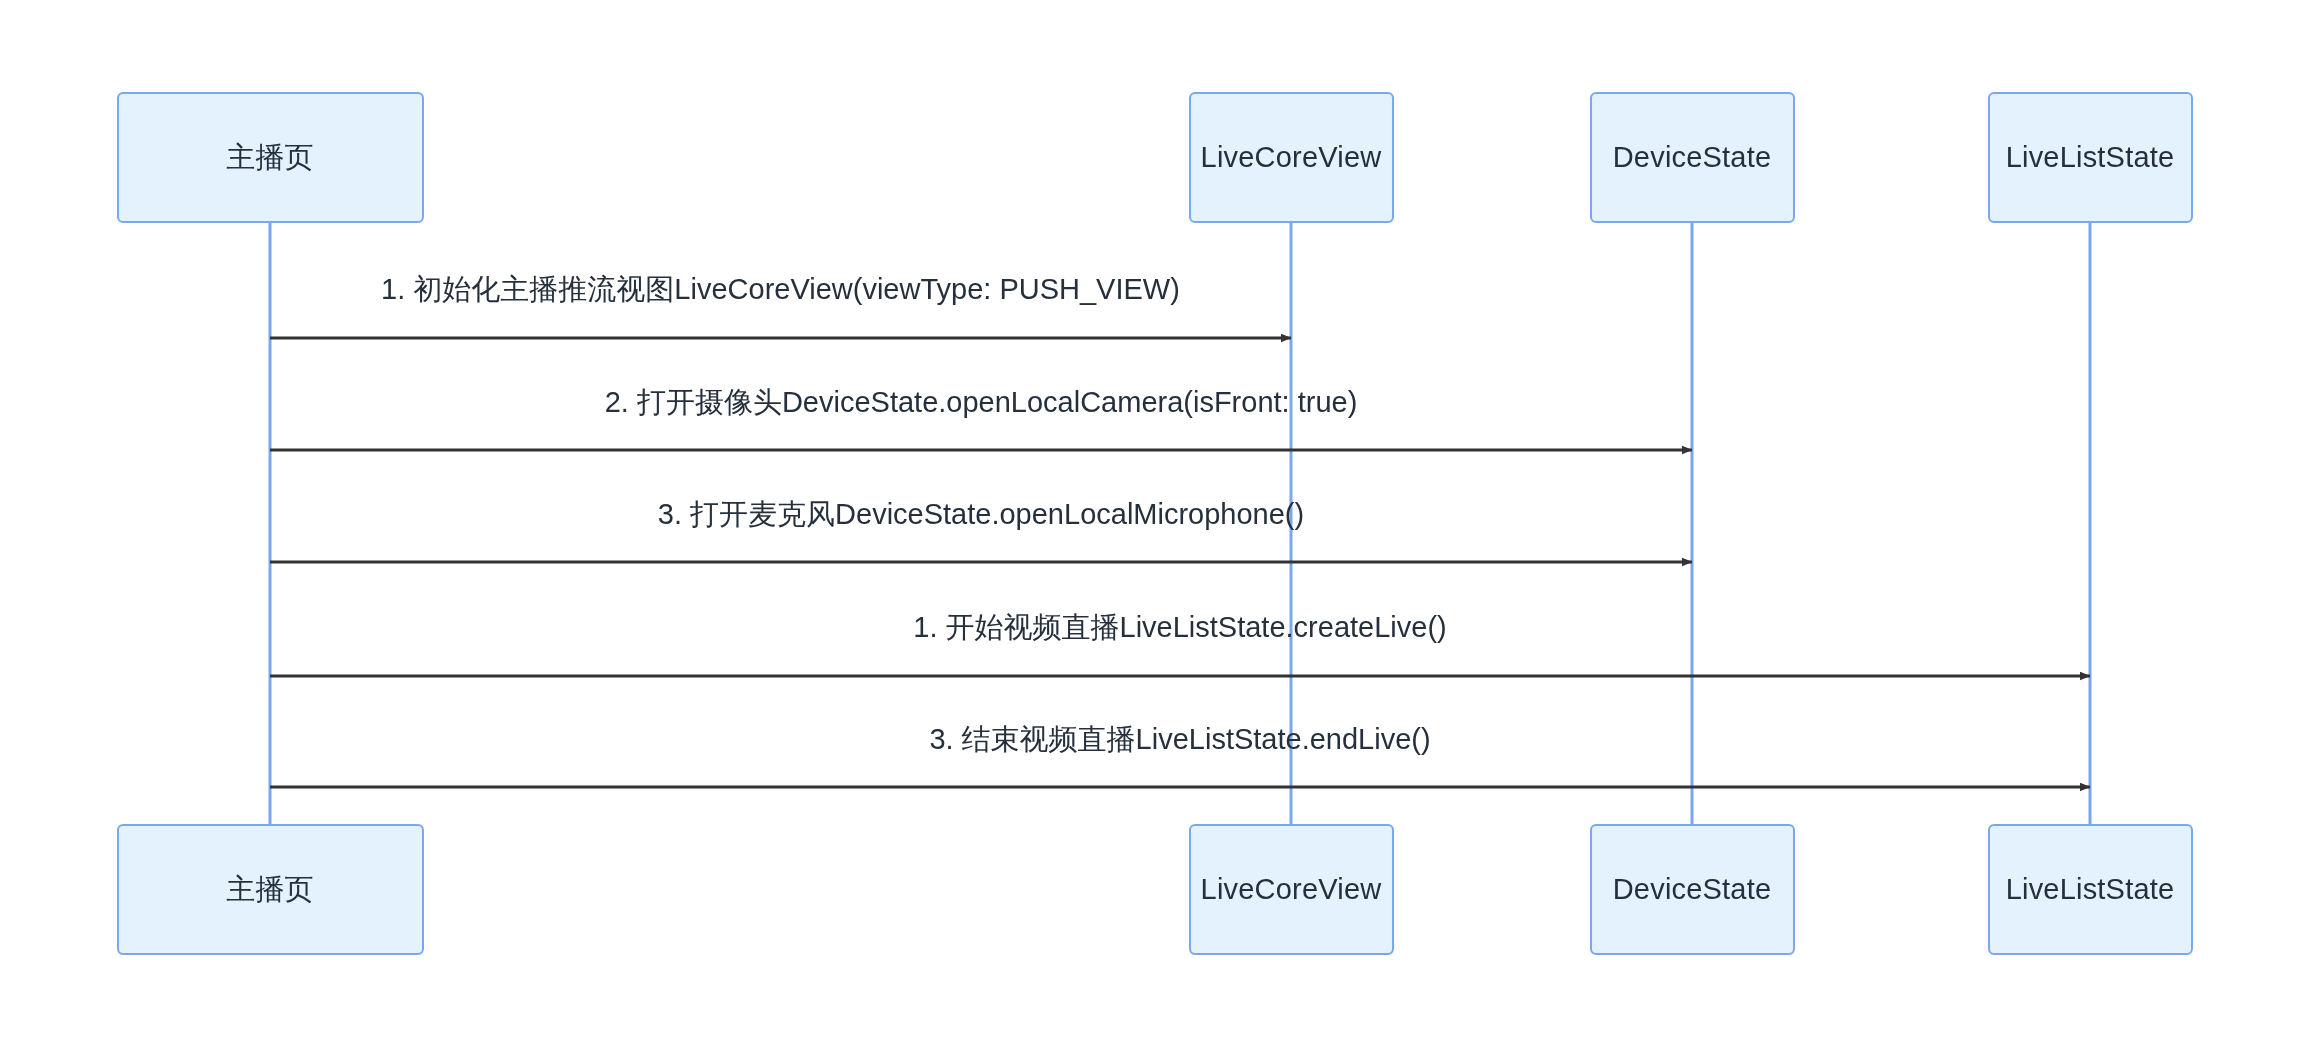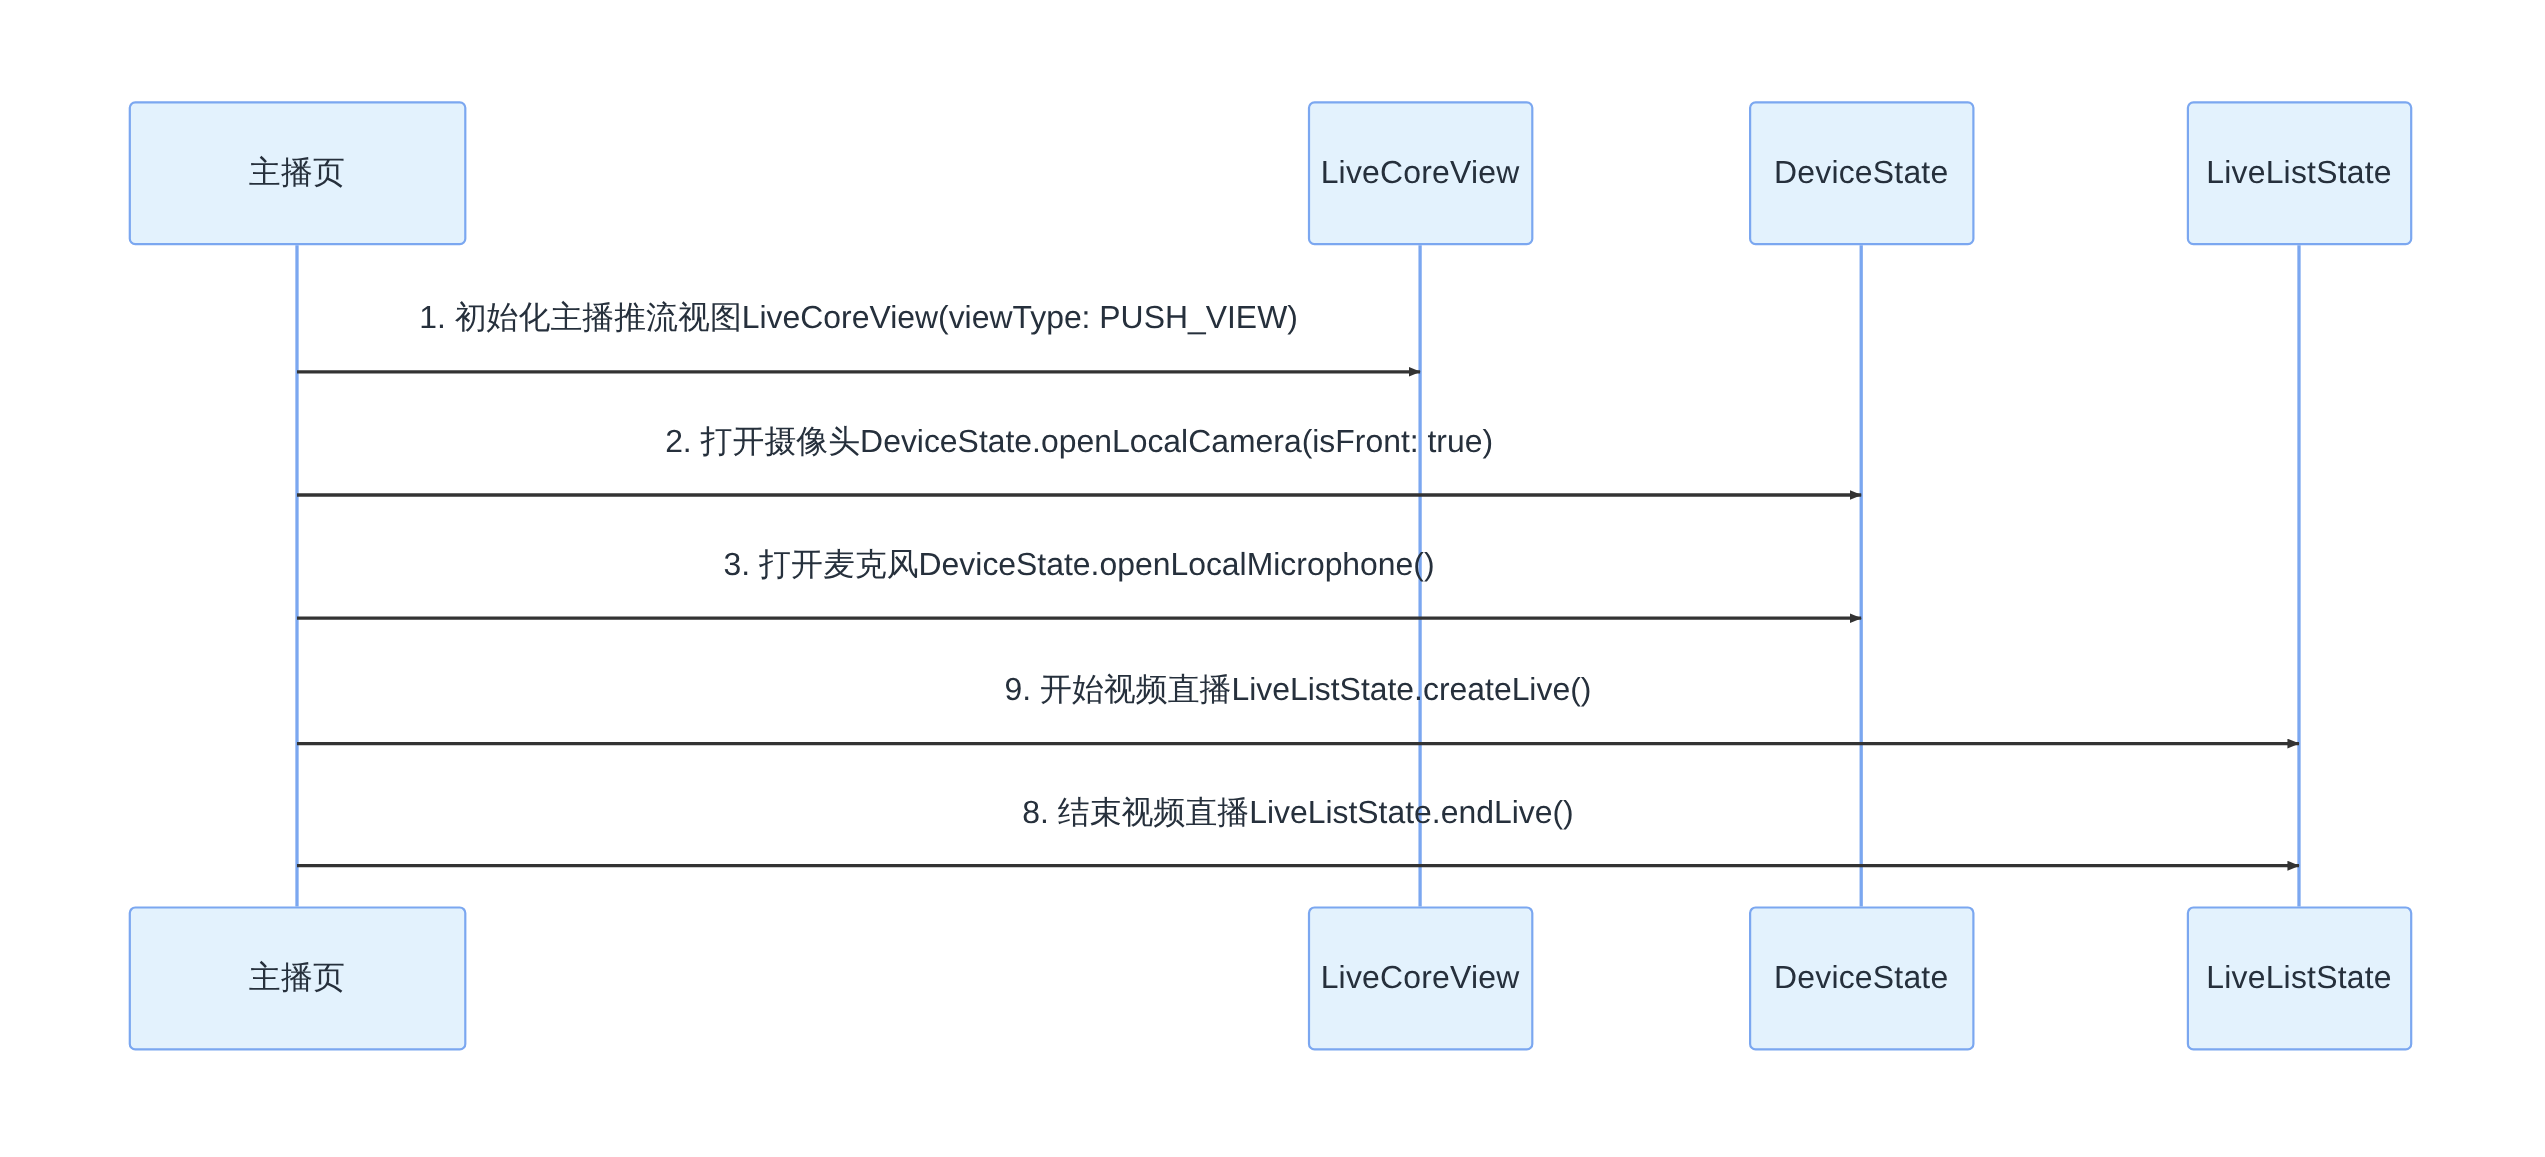--- a/index.html
+++ b/index.html
@@ -108,17 +108,17 @@
         <span class="participant-label">DeviceState</span>
       </div>
       <div class="participant-box" style="left: 1963.5px; top: 824px; width: 205px; height: 131px;">
         <span class="participant-label">LiveListState</span>
       </div>
     </div>
   <div id="message-labels">
       <div class="message-label" style="left: 756.5px; top: 275px;">1. 初始化主播推流视图LiveCoreView(viewType: PUSH_VIEW)</div>
       <div class="message-label" style="left: 957px; top: 388px;">2. 打开摄像头DeviceState.openLocalCamera(isFront: true)</div>
       <div class="message-label" style="left: 957px; top: 500px;">3. 打开麦克风DeviceState.openLocalMicrophone()</div>
-      <div class="message-label" style="left: 1156px; top: 613px;">9. 开始视频直播LiveListState.createLive()</div>
-      <div class="message-label" style="left: 1156px; top: 725px;">8. 结束视频直播LiveListState.endLive()</div>
+      <div class="message-label" style="left: 1156px; top: 613px;">1. 开始视频直播LiveListState.createLive()</div>
+      <div class="message-label" style="left: 1156px; top: 725px;">3. 结束视频直播LiveListState.endLive()</div>
     </div>
 
 </div>
 
 </body></html>

